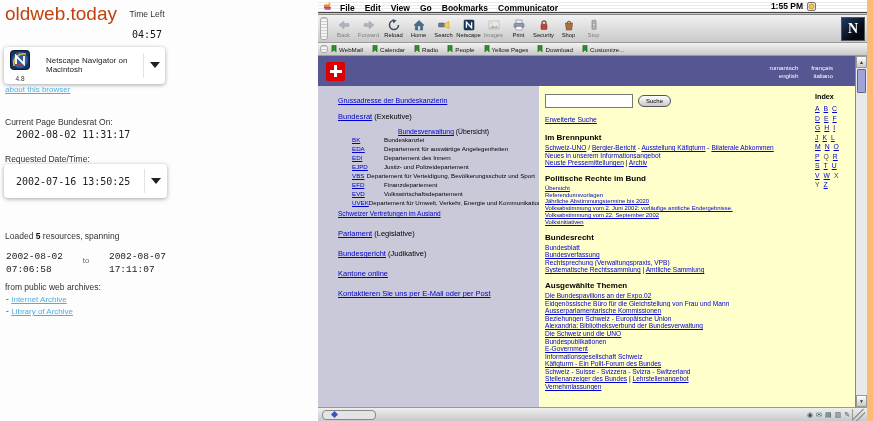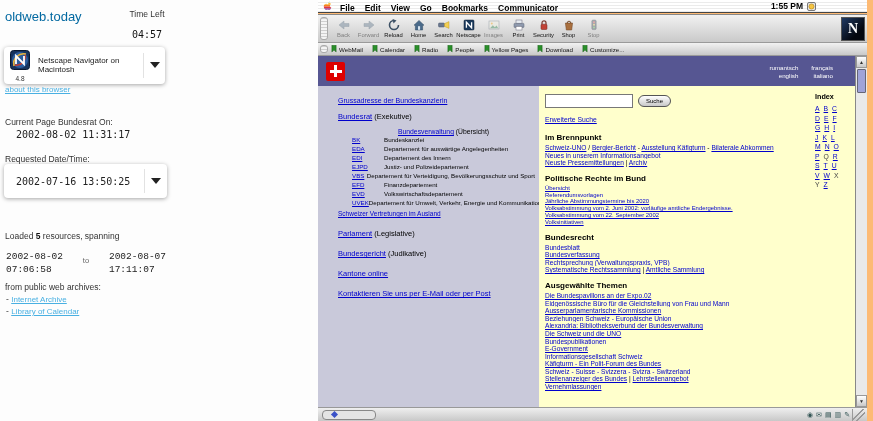--- a/index.html
+++ b/index.html
@@ -2,30 +2,30 @@
 <html><head>
 <meta charset="utf-8">
 <style>
   html,body{margin:0;padding:0}
   body{width:873px;height:421px;position:relative;overflow:hidden;background:#fff;
        font-family:"Liberation Sans",sans-serif;-webkit-font-smoothing:antialiased}
   a{cursor:pointer}
 
   
   .sidebar{position:absolute;left:0;top:0;width:318px;height:421px;background:#fdfdfd;color:#222}
-  .sb-title{position:absolute;left:5px;top:9px;font-size:13px;color:#0369a1}
+  .sb-title{position:absolute;left:5px;top:3px;font-size:19px;color:#c2410c}
   .timeleft{position:absolute;left:126px;top:9px;width:42px;text-align:center}
   .timeleft .lab{font-size:8.5px;color:#333}
   .timeleft .val{font-size:10px;font-family:"DejaVu Sans Mono",monospace;margin-top:10px;color:#111}
   .card{position:absolute;background:#fff;border-radius:4px;box-shadow:0 1px 4px rgba(0,0,0,.35);
         display:flex;align-items:center;box-sizing:border-box;cursor:pointer}
   .browser-card{left:4px;top:47px;width:161px;height:37px;padding:0 5px}
   .bicon-wrap{display:flex;flex-direction:column;align-items:center;width:22px}
   .bicon-ver{font-size:6.5px;color:#333;margin-top:1px}
-  .bc-label{flex:1;font-size:8px;color:#222;margin-left:7px;line-height:1.1}
+  .bc-label{flex:1;font-size:8px;color:#222;margin-left:15px;line-height:1.1}
   .caret-box{border-left:1px solid #e2e2e2;padding-left:6px;margin-left:4px;height:70%;display:flex;align-items:center}
   .caret{width:0;height:0;border-left:5px solid transparent;border-right:5px solid transparent;border-top:6px solid #222}
   .sb-link{color:#49b0e2;text-decoration:underline;font-size:8px}
   .about{position:absolute;left:5px;top:85px}
   .sb-lab{position:absolute;font-size:8.5px;color:#333}
   .sb-val{position:absolute;font-size:10px;font-family:"DejaVu Sans Mono",monospace;color:#222}
   .lab-archived{left:5px;top:117px}
   .val-archived{left:16px;top:129px}
   .lab-requested{left:5px;top:154px}
   .date-card{left:4px;top:164px;width:163px;height:34px;padding:0 6px}
@@ -175,21 +175,21 @@
     </div>
     <div class="span-to">to</div>
     <div class="span-block">
       <div>2002-08-07</div>
         <div>17:11:07</div>
     </div>
   </div>
 
   <div class="sb-lab lab-archives">from public web archives:</div>
   <div class="arch-line arch-1">- <a class="sb-link">Internet Archive</a></div>
-  <div class="arch-line arch-2">- <a class="sb-link">Library of Calendar</a></div>
+  <div class="arch-line arch-2">- <a class="sb-link">Library of Archive</a></div>
 </aside>
 
 <div class="screen">
   <div class="menubar">
     <span class="apple">
       <svg width="9" height="11" viewBox="0 0 9 11">
           <defs>
             <clipPath id="ap">
               <path d="M6.1.2c.4.7.2 1.4-.3 1.9.8-.2 1.7.1 2.2 1-1.5.8-1.5 3 .3 3.6-.4 1.1-1.2 2.1-2.2 2.1-.6 0-.8-.4-1.5-.4s-1 .4-1.6.4C1.9 8.8.8 7.1.8 5.4c0-1.7 1.2-2.6 2.4-2.6.6 0 1 .4 1.4.4.3 0 1-.5 1.5-3z"></path>
             </clipPath>

